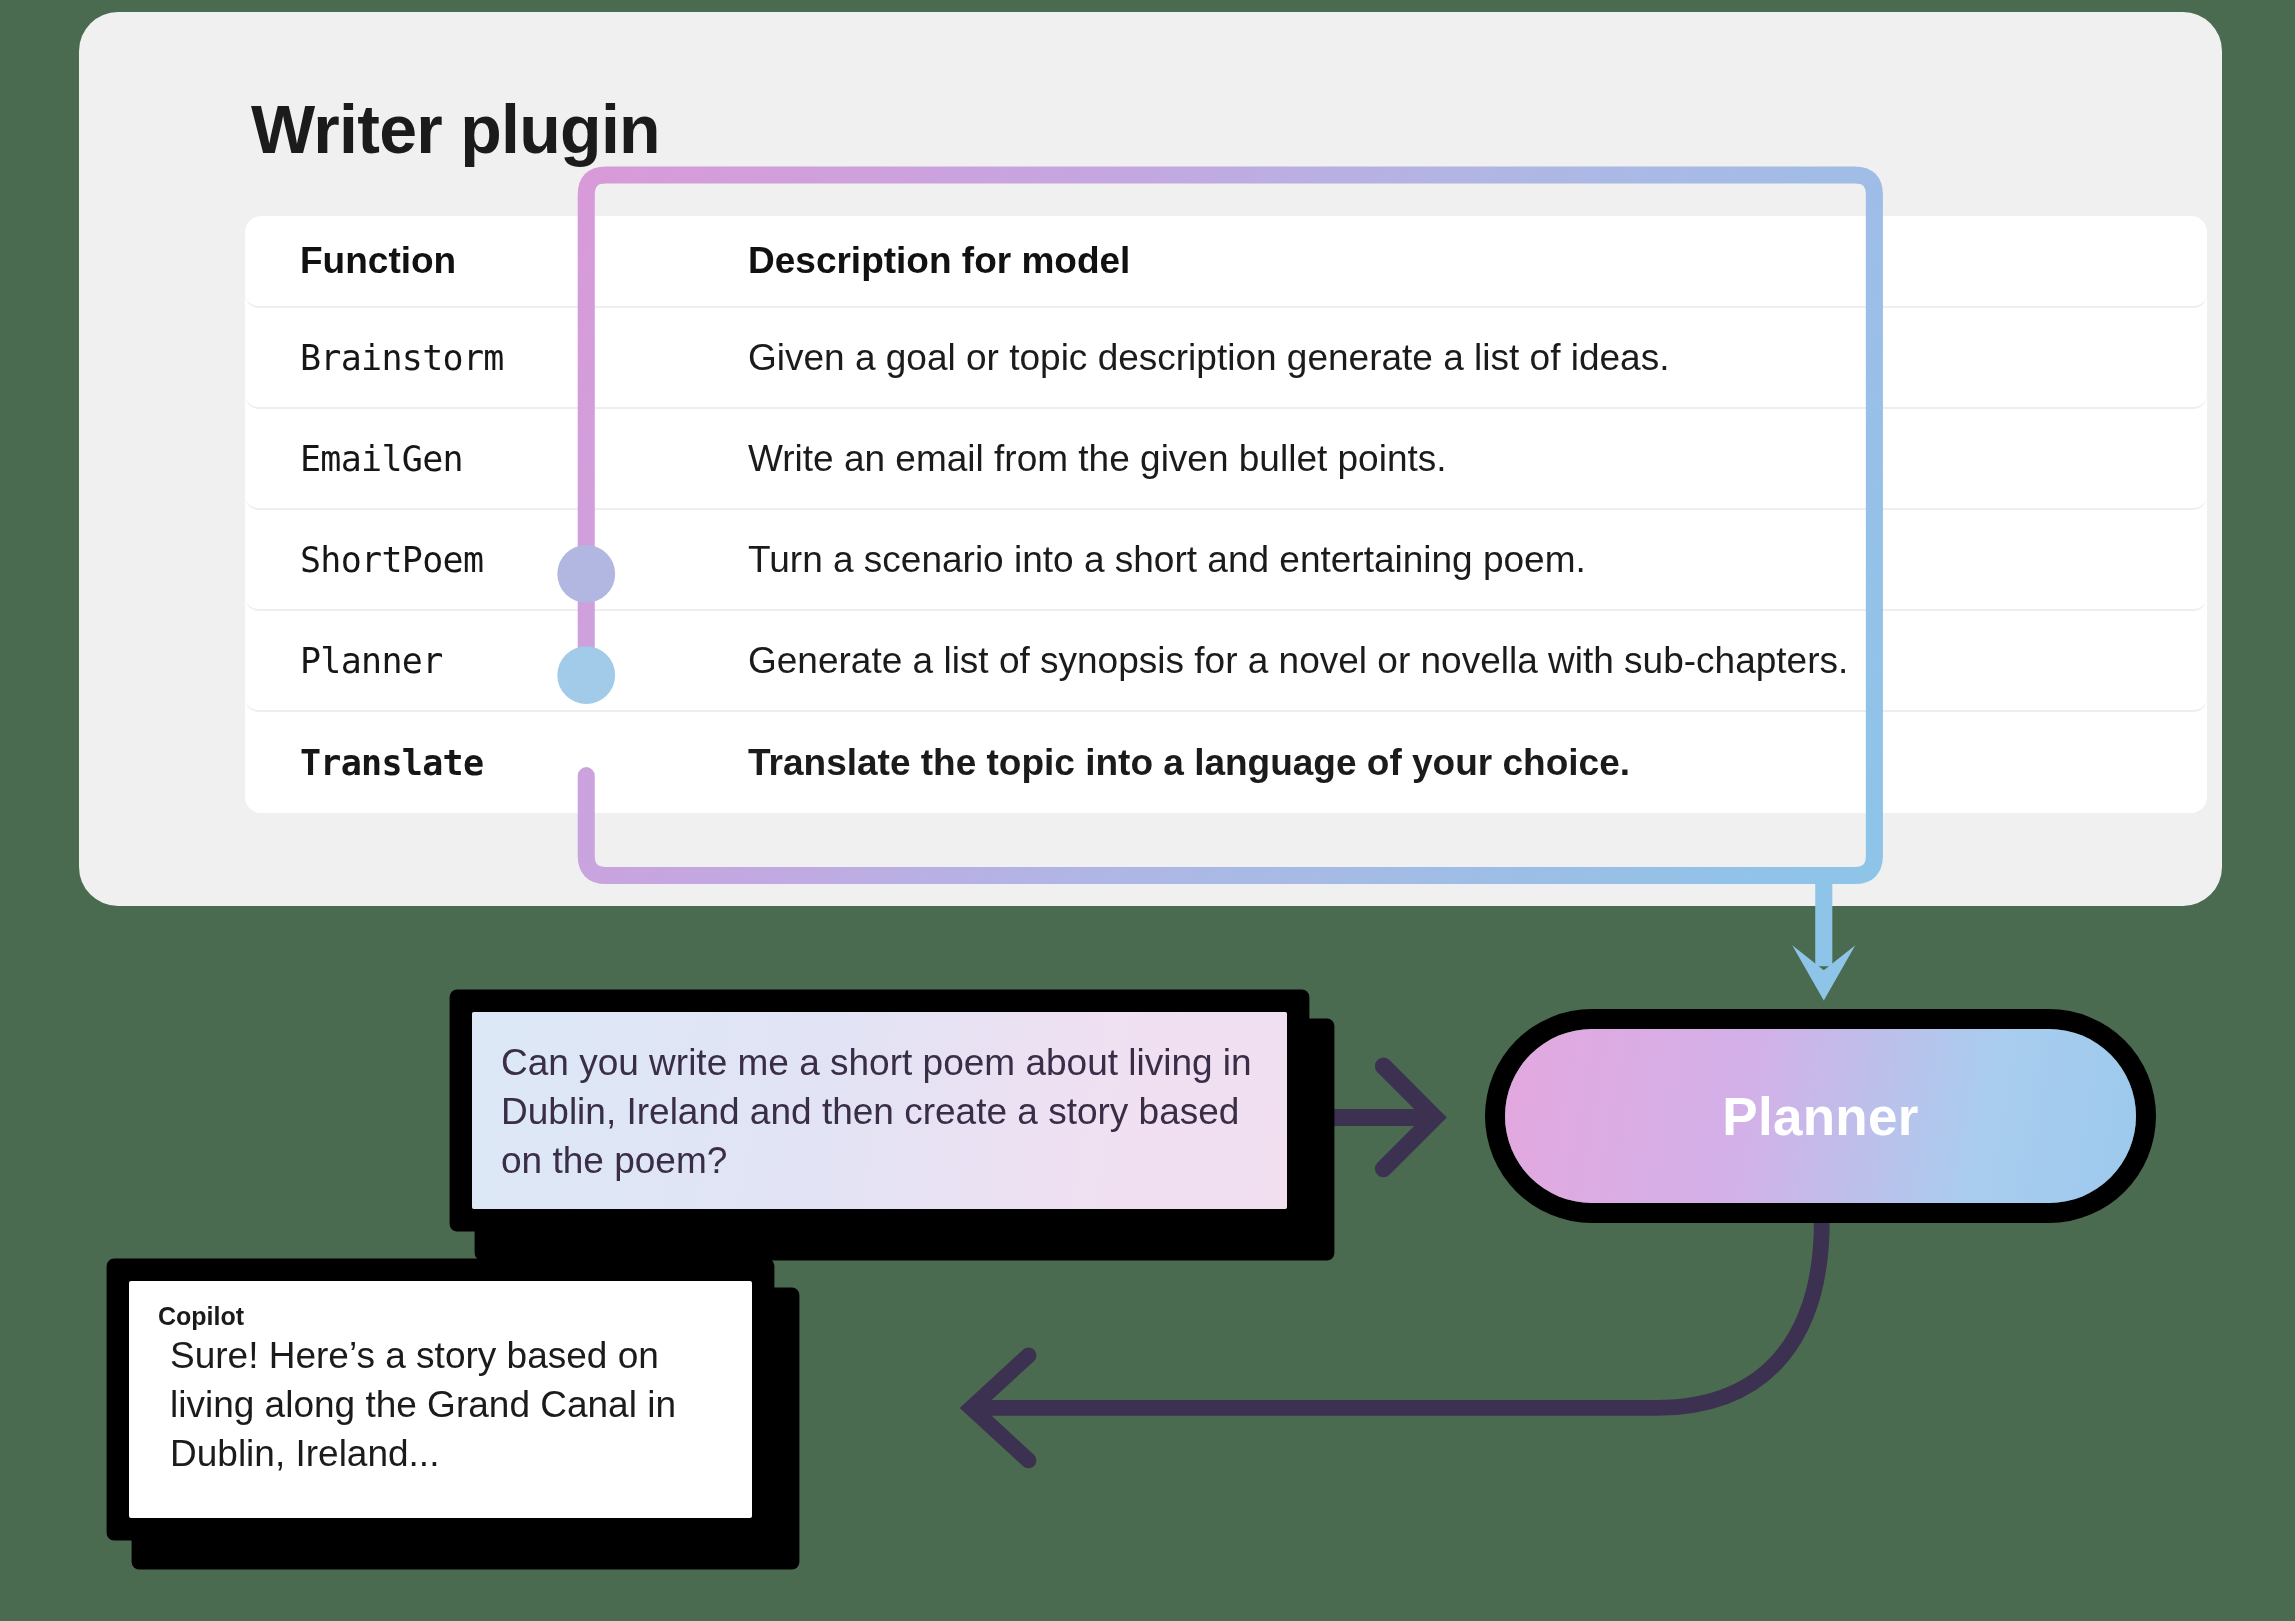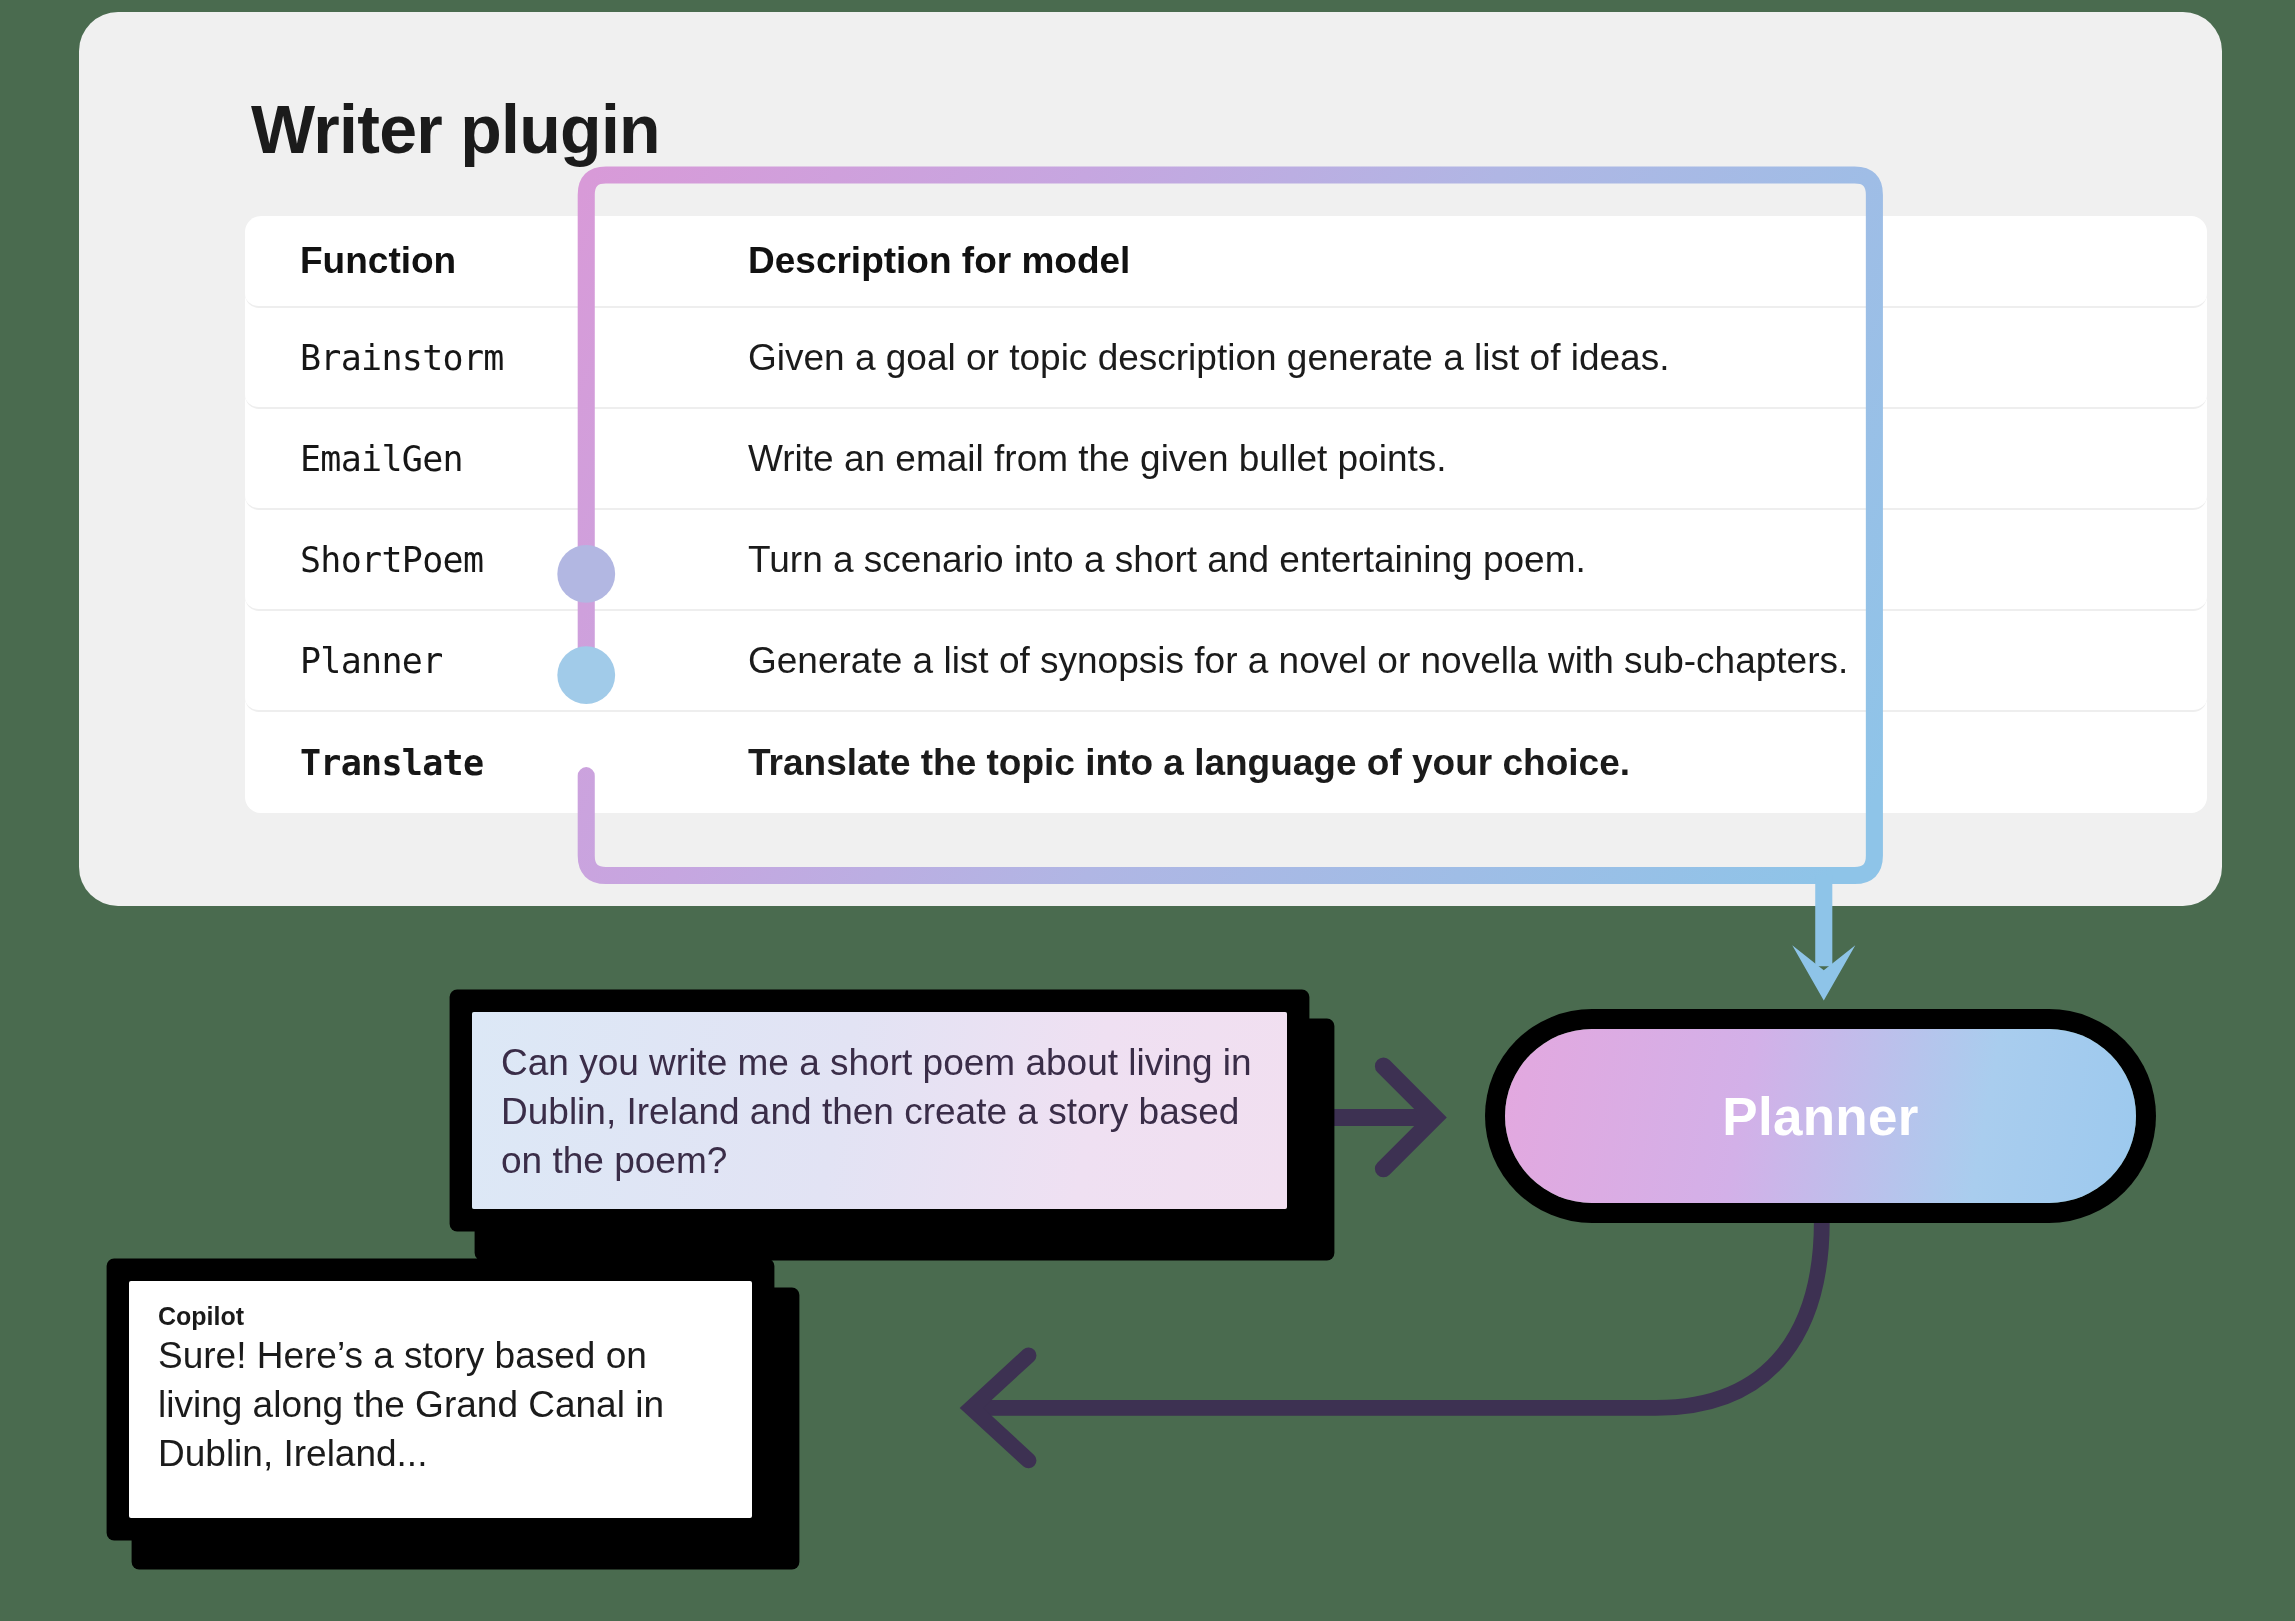--- a/index.html
+++ b/index.html
@@ -85,21 +85,21 @@
   .bubble-copilot{
     left:129px;top:1281px;width:623px;height:237px;
     background:#ffffff;
     box-shadow:0 0 0 22.4px #000000, 25px 29px 0 22.4px #000000;
     padding:21px 29px;
   }
   .copilot-name{
     font-size:25px;font-weight:bold;color:#1a1a1a;margin-bottom:1.3px;
   }
   .bubble-copilot .btext{
-    font-size:37px;color:#1b1b1b;line-height:1.32;
+    font-size:37px;color:#1b1b1b;line-height:1.32;margin-left:12px;
   }
 </style>
 </head>
 <body>
 
 <div id="stage">
 
   <div class="plugin-panel">
 
     <div class="panel-title">Writer plugin</div>

